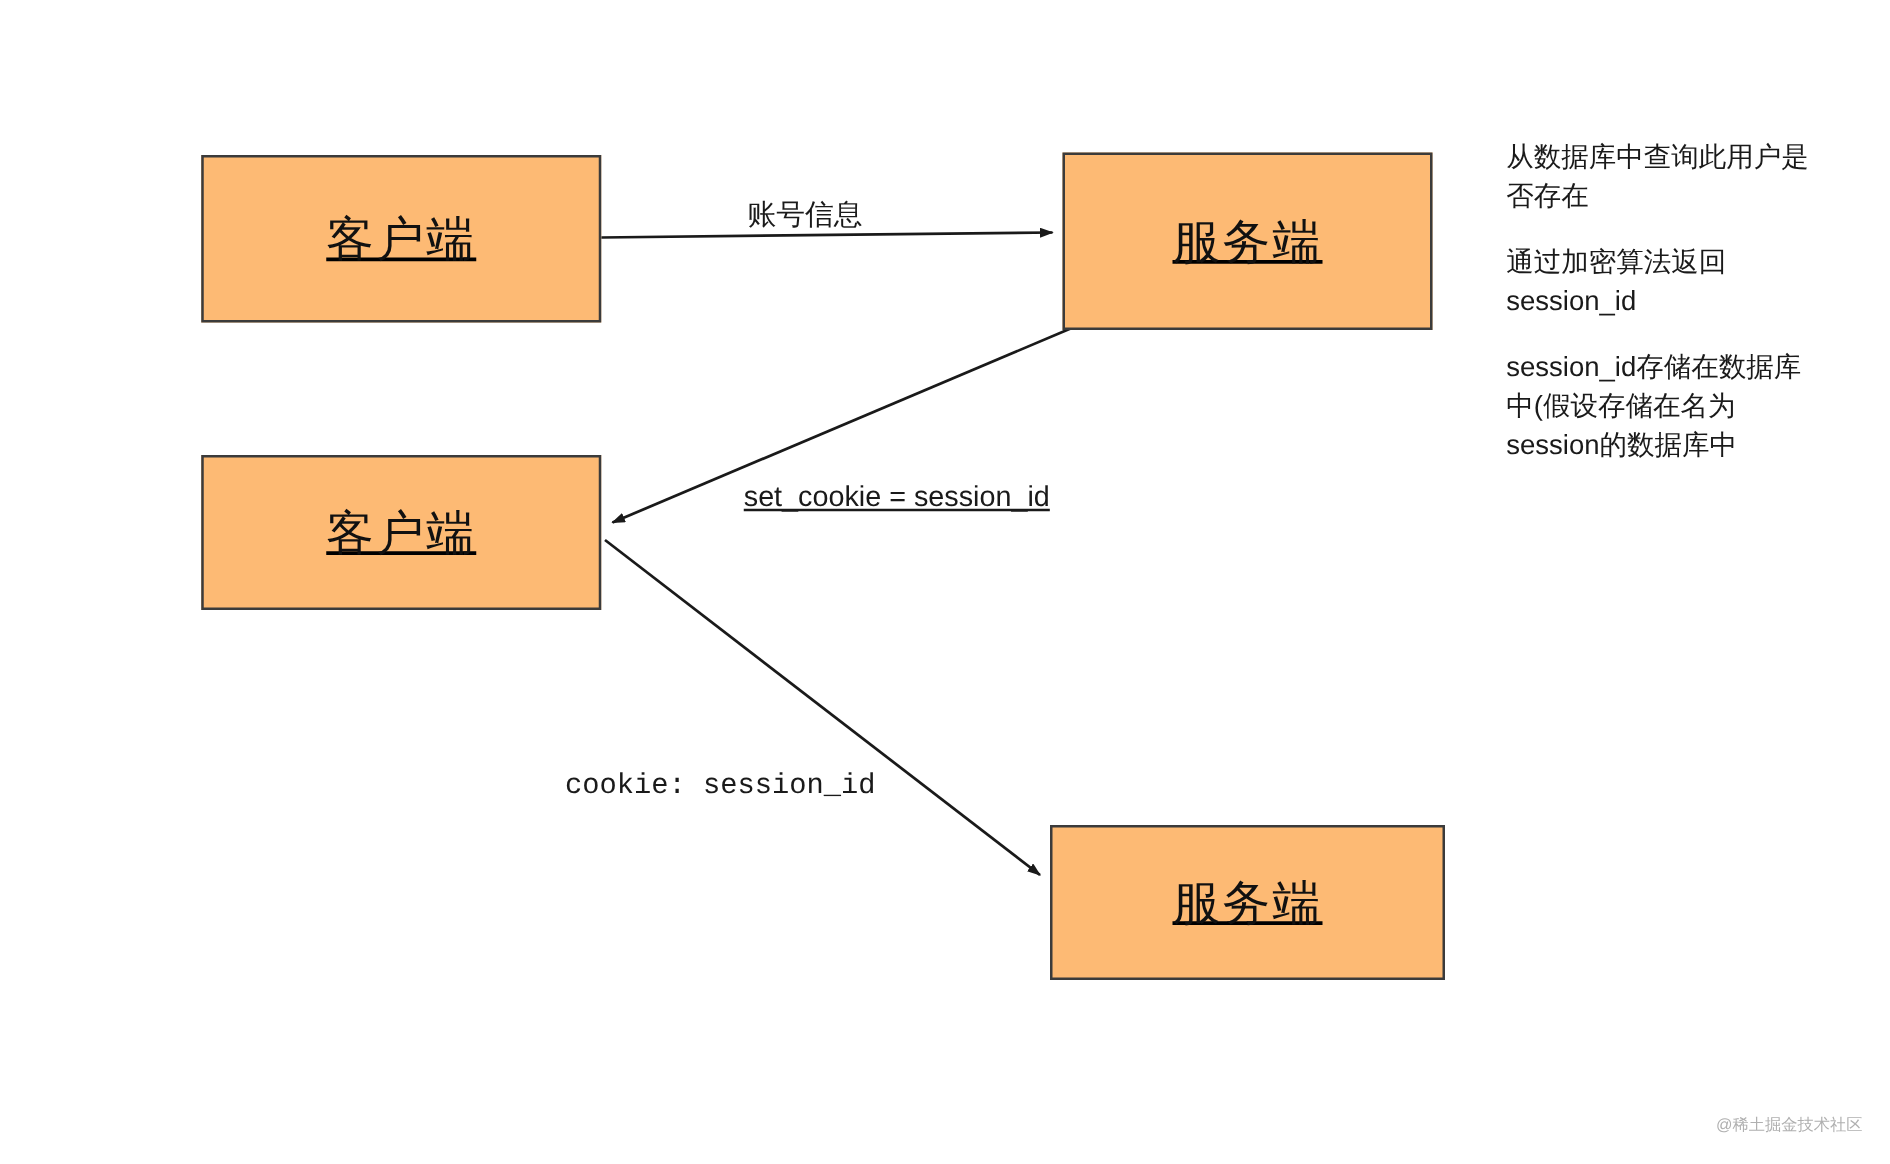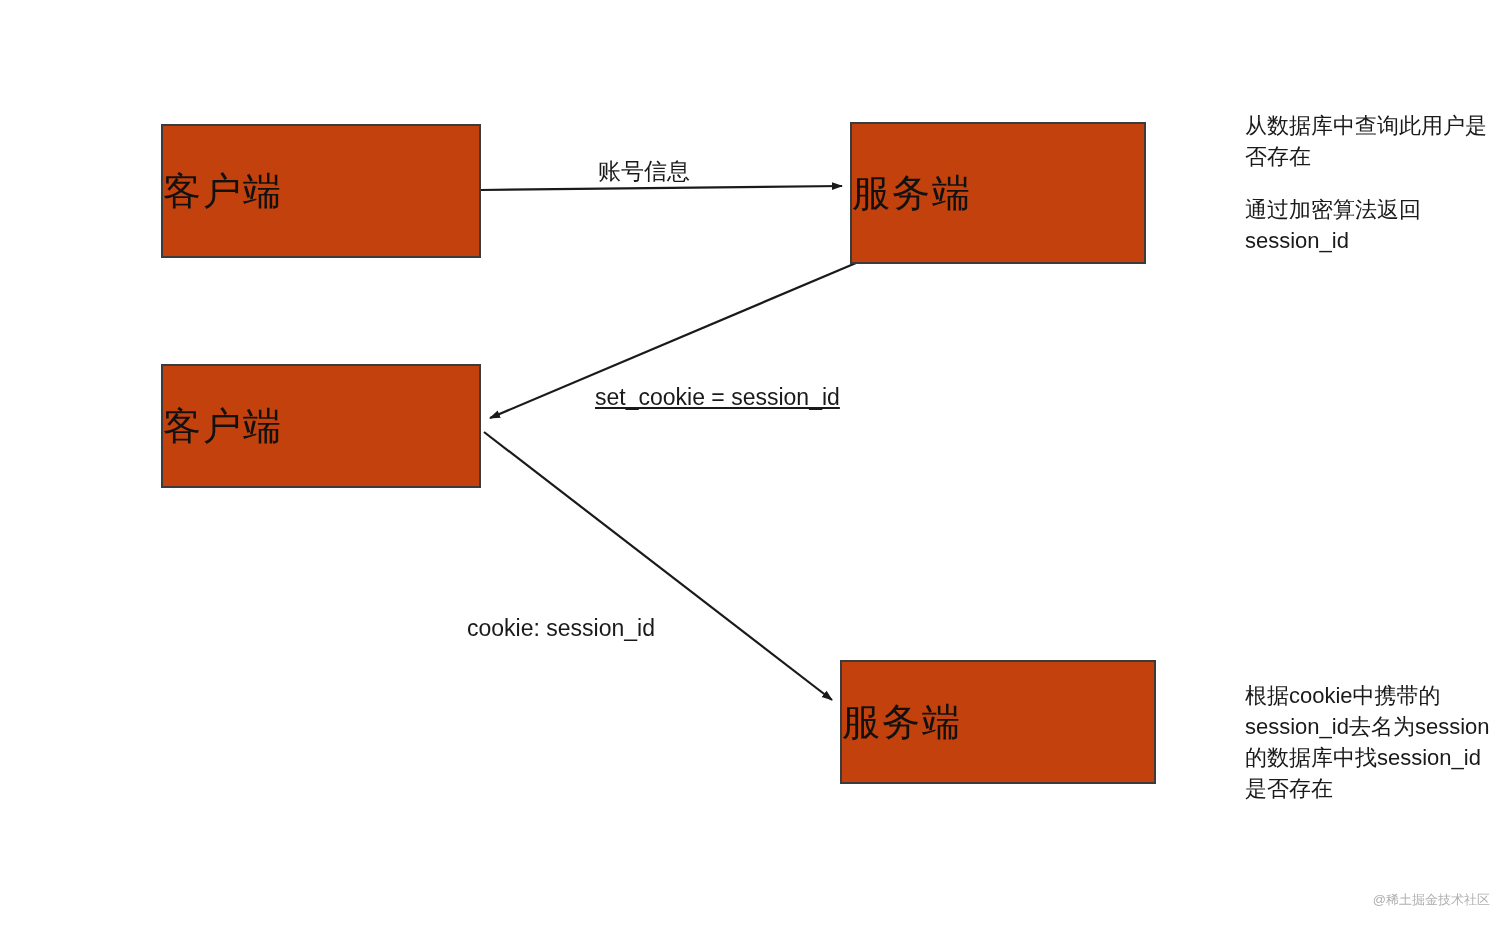--- a/index.html
+++ b/index.html
@@ -21,45 +21,46 @@
   svg.edges {
     position: absolute;
     left: 0;
     top: 0;
     width: 1512px;
     height: 931px;
     pointer-events: none;
   }
   .node {
     position: absolute;
-    background: #c2410c;
+    background: #fdba74;
     border: 2px solid #3b3b3b;
     display: flex;
     align-items: center;
+    justify-content: center;
     box-sizing: border-box;
+    text-decoration: underline;
   }
   .node-label {
     font-size: 38px;
     letter-spacing: 2px;
     color: #111111;
     font-family: "Liberation Sans", "DejaVu Sans", sans-serif;
   }
   .edge-label {
     position: absolute;
     font-size: 23px;
     color: #1a1a1a;
     white-space: nowrap;
   }
   .note {
     position: absolute;
     font-size: 22px;
     line-height: 31px;
     color: #1a1a1a;
     width: 250px;
-    margin-left: 40px;
   }
   .note p {
     margin: 0 0 22px 0;
   }
   .note p:last-child {
     margin-bottom: 0;
   }
   .watermark {
     position: absolute;
     right: 22px;
@@ -100,26 +101,24 @@
   </div>
 
   <div class="node" style="left:840px; top:660px; width:316px; height:124px;">
     <span class="node-label">服务端</span>
   </div>
 
   <div class="edge-label" style="left:598px; top:156px;text-align:center;">账号信息</div>
 
   <div class="edge-label" style="left:595px; top:384px;text-decoration:underline;">set_cookie = session_id</div>
 
-  <div class="edge-label" style="left:467px; top:615px;">cookie: session_id</div>
+  <div class="edge-label" style="left:452px; top:615px;font-family:Liberation Mono, monospace;">cookie: session_id</div>
 
   <div class="note" style="left:1205px; top:110px;">
     <p>从数据库中查询此用户是否存在</p>
     <p>通过加密算法返回session_id</p>
+    <p>session_id存储在数据库中(假设存储在名为session的数据库中</p>
   </div>
 
-  <div class="note" style="left:1205px; top:680px;">
-    <p>根据cookie中携带的session_id去名为session的数据库中找session_id是否存在</p>
-  </div>
 
   <div class="watermark">@稀土掘金技术社区</div>
 
 </div>
 
 </body></html>

